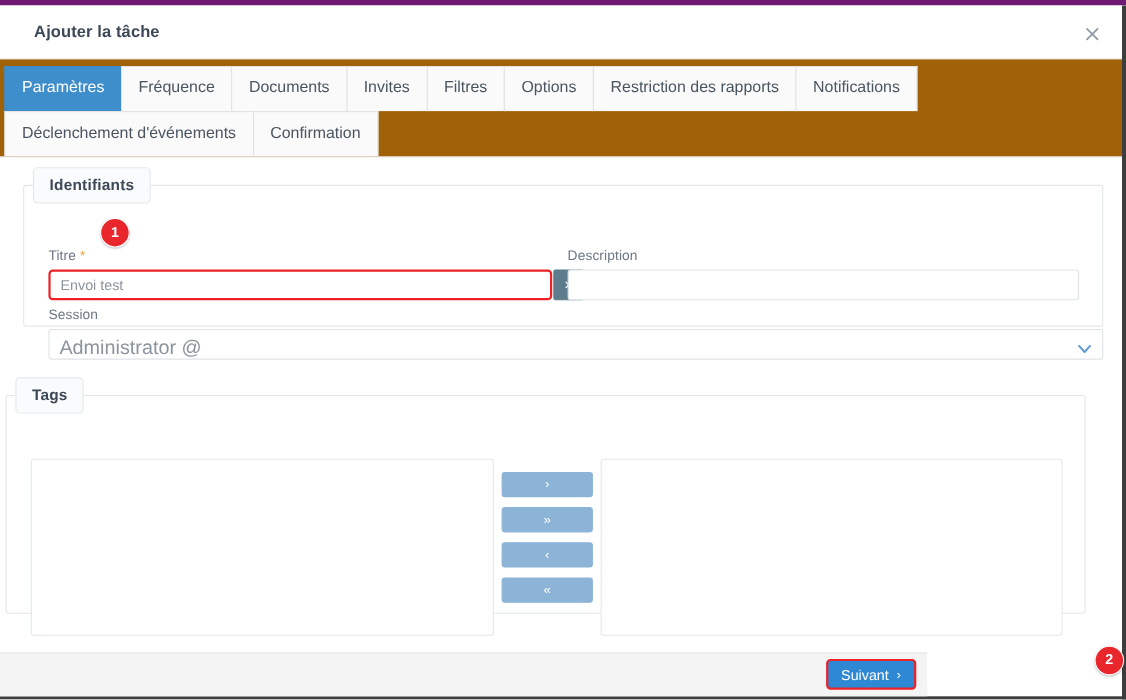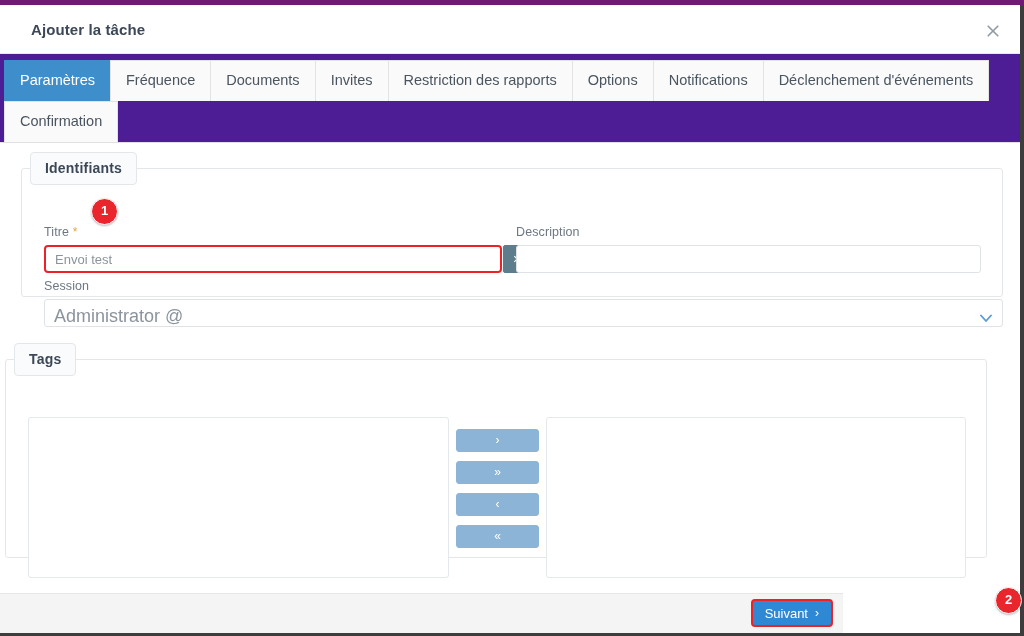--- a/index.html
+++ b/index.html
@@ -47,21 +47,21 @@
     right: 22px; top: 17px;
     width: 18px; height: 18px;
     cursor: pointer;
     opacity: .62;
   }
   .close-icon svg { display: block; }
 
   
   .tabs-wrap {
     position: relative;
-    background: #4c1d95;
+    background: #a16207;
     padding-top: 6px;
     border-bottom: 1px solid #e1e1e1;
   }
   .tabs {
     display: flex;
     flex-wrap: wrap;
     padding-left: 4px;
   }
   .tab {
     font-size: 14.5px;
@@ -272,22 +272,23 @@
       </svg>
     </div>
   </div>
 
   <div class="tabs-wrap">
     <div class="tabs" id="tabs-container">
         <div class="tab active">Paramètres</div>
         <div class="tab">Fréquence</div>
         <div class="tab">Documents</div>
         <div class="tab">Invites</div>
+        <div class="tab">Filtres</div>
+        <div class="tab">Options</div>
         <div class="tab">Restriction des rapports</div>
-        <div class="tab">Options</div>
         <div class="tab">Notifications</div>
         <div class="tab">Déclenchement d'événements</div>
         <div class="tab">Confirmation</div>
       </div>
   </div>
 
   <div class="modal-body">
 
     <fieldset class="panel" id="identifiants-panel">
       <legend>

